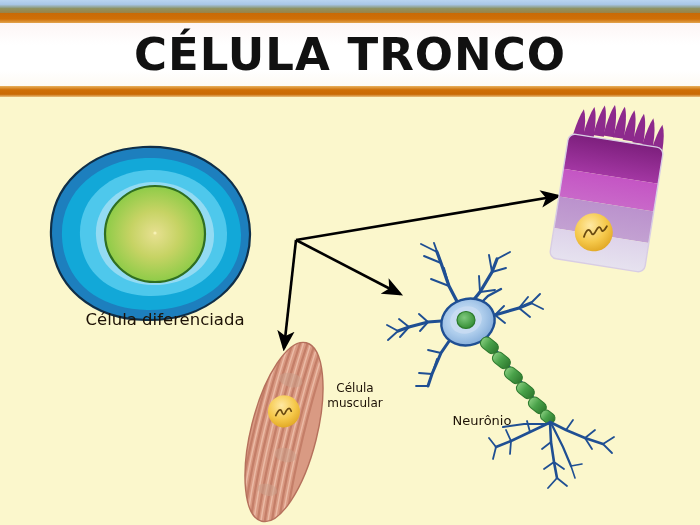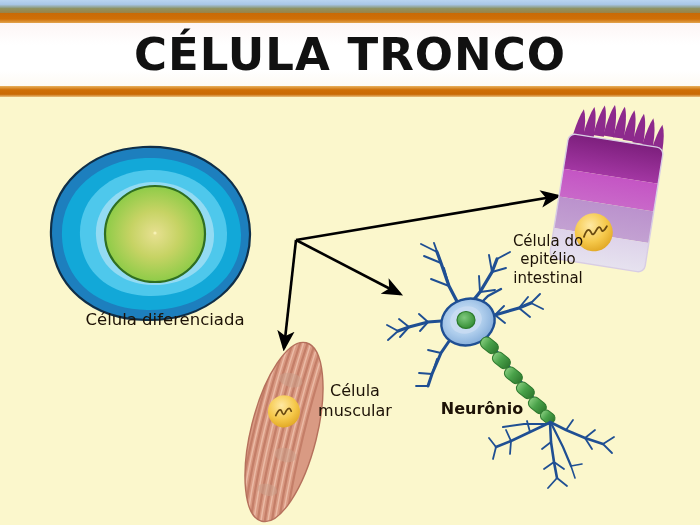--- a/index.html
+++ b/index.html
@@ -95,27 +95,26 @@
     font-size: 16.5px;
   }
   #lbl-epitelio {
     left: 488px; top: 232px;
     width: 120px;
     font-size: 15px;
   }
   #lbl-muscular {
     left: 300px; top: 381px;
     width: 110px;
-    font-size: 16px;
+    font-size: 12px;
   }
   #lbl-neuronio {
-    left: 432px; top: 399px;
+    left: 432px; top: 413px;
     width: 100px;
-    font-size: 16px;
-    font-weight: bold;
+    font-size: 13px;
   }
 </style>
 </head>
 <body>
 
 <div id="page">
 
   <div class="strip-blue"></div>
   <div class="strip-olive"></div>
   <div class="strip-orange-top"></div>
@@ -308,20 +307,19 @@
       <g>
         <circle cx="-5" cy="-20" r="16" fill="url(#gYellowNuc)"></circle>
         <path d="M-12,-14 q2,-10 5,-5 q3,5 4,-2 q2,-6 5,-1" fill="none" stroke="#6a4a10" stroke-width="1.7" stroke-linecap="round"></path>
       </g>
     </g>
   </svg>
 
   <div class="layer labels">
     <div class="lbl" id="lbl-diferenciada">Célula diferenciada</div>
 
-    <div class="lbl" id="lbl-epitelio"><span>Célula do</span><br><span>epitélio</span><br><span>intestinal</span></div>
 
     <div class="lbl" id="lbl-muscular"><span>Célula</span><br><span>muscular</span></div>
 
     <div class="lbl" id="lbl-neuronio">Neurônio</div>
   </div>
 
 </div>
 
 </body></html>

